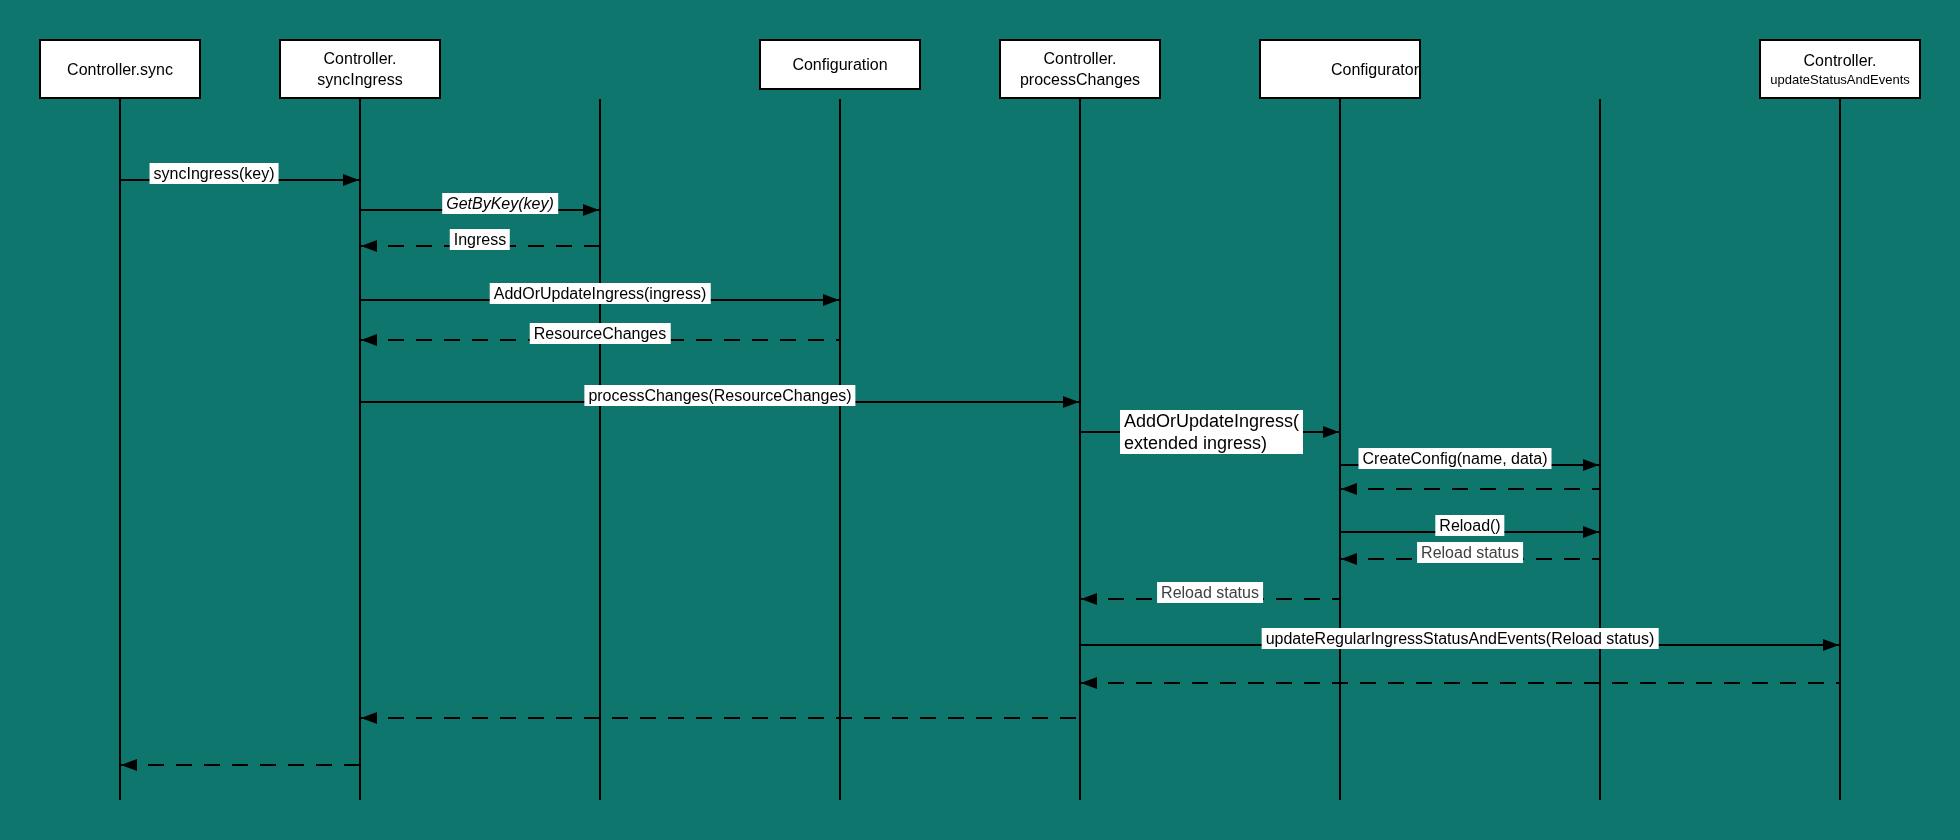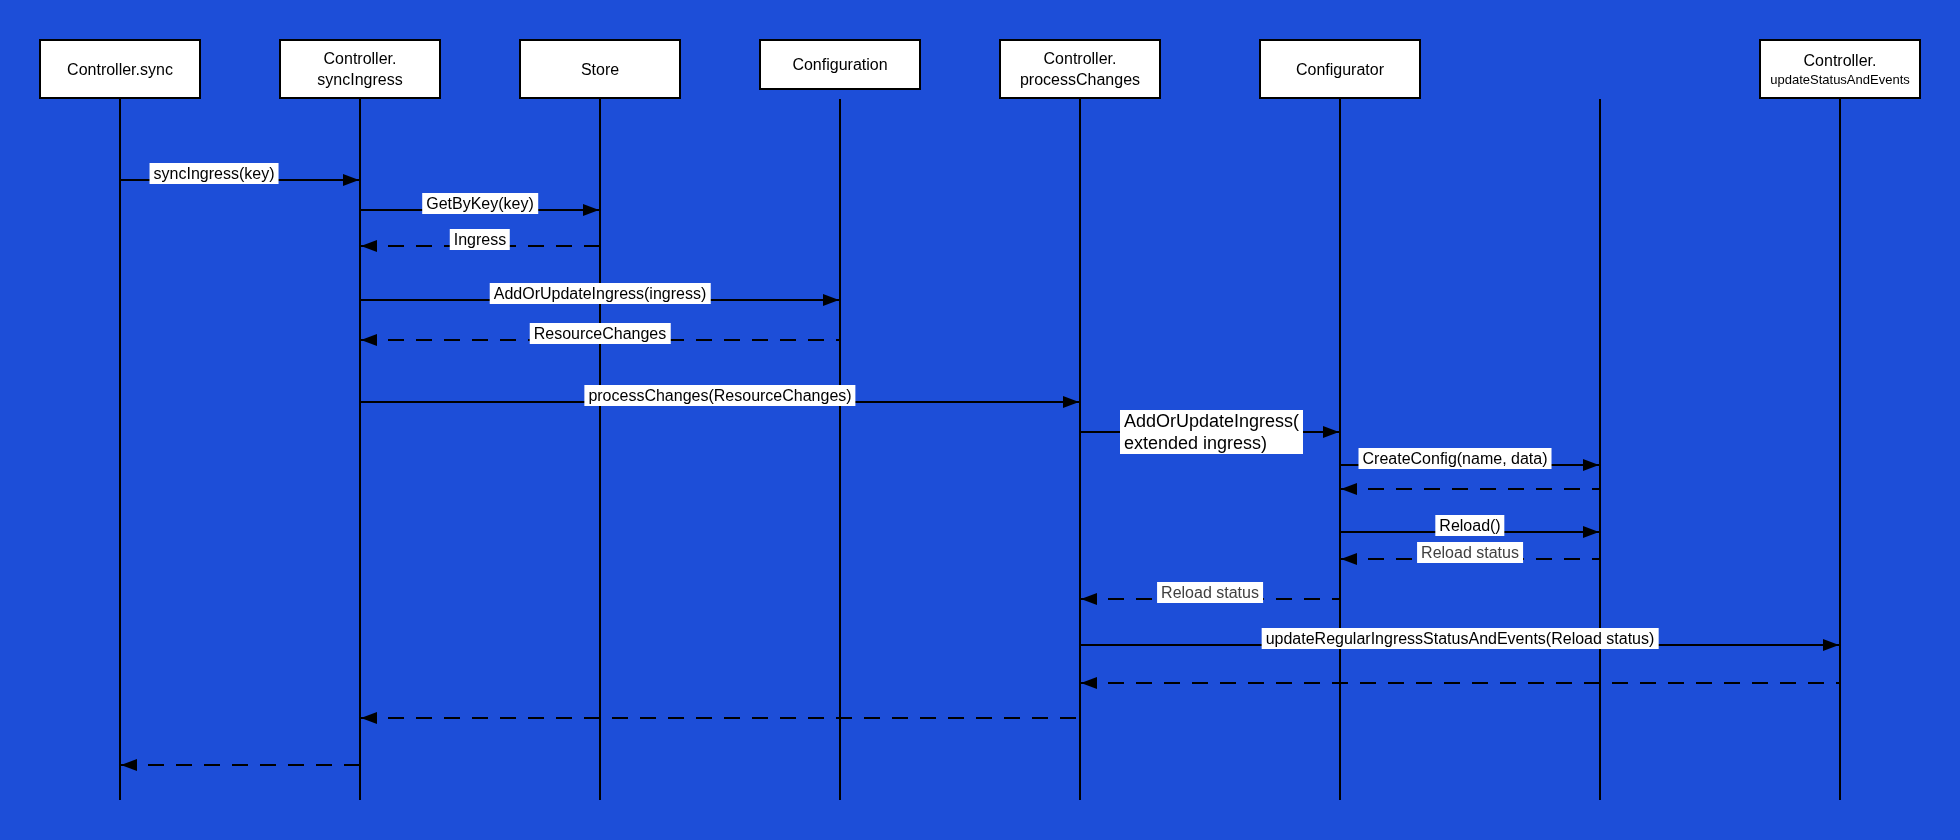--- a/index.html
+++ b/index.html
@@ -1,19 +1,19 @@
 <!DOCTYPE html>
 <html><head>
 <meta charset="utf-8">
 <style>
   html,body{margin:0;padding:0;background:#ffffff;}
   #canvas{
     position:relative;
     width:1960px;height:840px;
-    background:#1d4ed8;
+    background:#0f766e;
     font-family:"Liberation Sans",sans-serif;
     overflow:hidden;
   }
   .pbox{
     position:absolute;
     box-sizing:border-box;
     border:2px solid #000;
     background:#fff;
     display:flex;flex-direction:column;
     align-items:center;justify-content:center;
@@ -48,49 +48,46 @@
 <div id="canvas">
     <div class="pbox" style="left: 39px; top: 39px; width: 162px; height: 60px;">
       <div class="pline">Controller.sync</div>
     </div>
     <div class="lifeline" style="left: 119px; top: 99px; height: 701px;"></div>
     <div class="pbox" style="left: 279px; top: 39px; width: 162px; height: 60px;">
       <div class="pline">Controller.</div>
       <div class="pline">syncIngress</div>
     </div>
     <div class="lifeline" style="left: 359px; top: 99px; height: 701px;"></div>
-    <div class="pbox" style="left: 519px; top: 39px; width: 162px; height: 60px;">
-      <div class="pline">Store</div>
-    </div>
     <div class="lifeline" style="left: 599px; top: 99px; height: 701px;"></div>
     <div class="pbox" style="left: 759px; top: 39px; width: 162px; height: 51px;">
       <div class="pline">Configuration</div>
     </div>
     <div class="lifeline" style="left: 839px; top: 99px; height: 701px;"></div>
     <div class="pbox" style="left: 999px; top: 39px; width: 162px; height: 60px;">
       <div class="pline">Controller.</div>
       <div class="pline">processChanges</div>
     </div>
     <div class="lifeline" style="left: 1079px; top: 99px; height: 701px;"></div>
-    <div class="pbox" style="left: 1259px; top: 39px; width: 162px; height: 60px;">
+    <div class="pbox" style="left: 1259px; top: 39px; width: 162px; height: 60px; align-items: flex-end;">
       <div class="pline">Configurator</div>
     </div>
     <div class="lifeline" style="left: 1339px; top: 99px; height: 701px;"></div>
     <div class="lifeline" style="left: 1599px; top: 99px; height: 701px;"></div>
     <div class="pbox" style="left: 1759px; top: 39px; width: 162px; height: 60px;">
       <div class="pline">Controller.</div>
       <div class="pline small">updateStatusAndEvents</div>
     </div>
     <div class="lifeline" style="left: 1839px; top: 99px; height: 701px;"></div>
     <div class="mline" style="left: 120px; width: 240px; top: 179px;"></div>
     <div class="arr right" style="top: 174px; left: 343px;"></div>
     <div class="mlabel" style="left: 214px; top: 163px;">syncIngress(key)</div>
     <div class="mline" style="left: 360px; width: 240px; top: 209px;"></div>
     <div class="arr right" style="top: 204px; left: 583px;"></div>
-    <div class="mlabel" style="left: 480px; top: 193px;">GetByKey(key)</div>
+    <div class="mlabel" style="left: 500px; top: 193px; font-style: italic;">GetByKey(key)</div>
     <div class="mline dashed" style="left: 360px; width: 240px; top: 245px;"></div>
     <div class="arr left" style="top: 240px; left: 361px;"></div>
     <div class="mlabel" style="left: 480px; top: 229px;">Ingress</div>
     <div class="mline" style="left: 360px; width: 480px; top: 299px;"></div>
     <div class="arr right" style="top: 294px; left: 823px;"></div>
     <div class="mlabel" style="left: 600px; top: 283px;">AddOrUpdateIngress(ingress)</div>
     <div class="mline dashed" style="left: 360px; width: 480px; top: 339px;"></div>
     <div class="arr left" style="top: 334px; left: 361px;"></div>
     <div class="mlabel" style="left: 600px; top: 323px;">ResourceChanges</div>
     <div class="mline" style="left: 360px; width: 720px; top: 401px;"></div>

